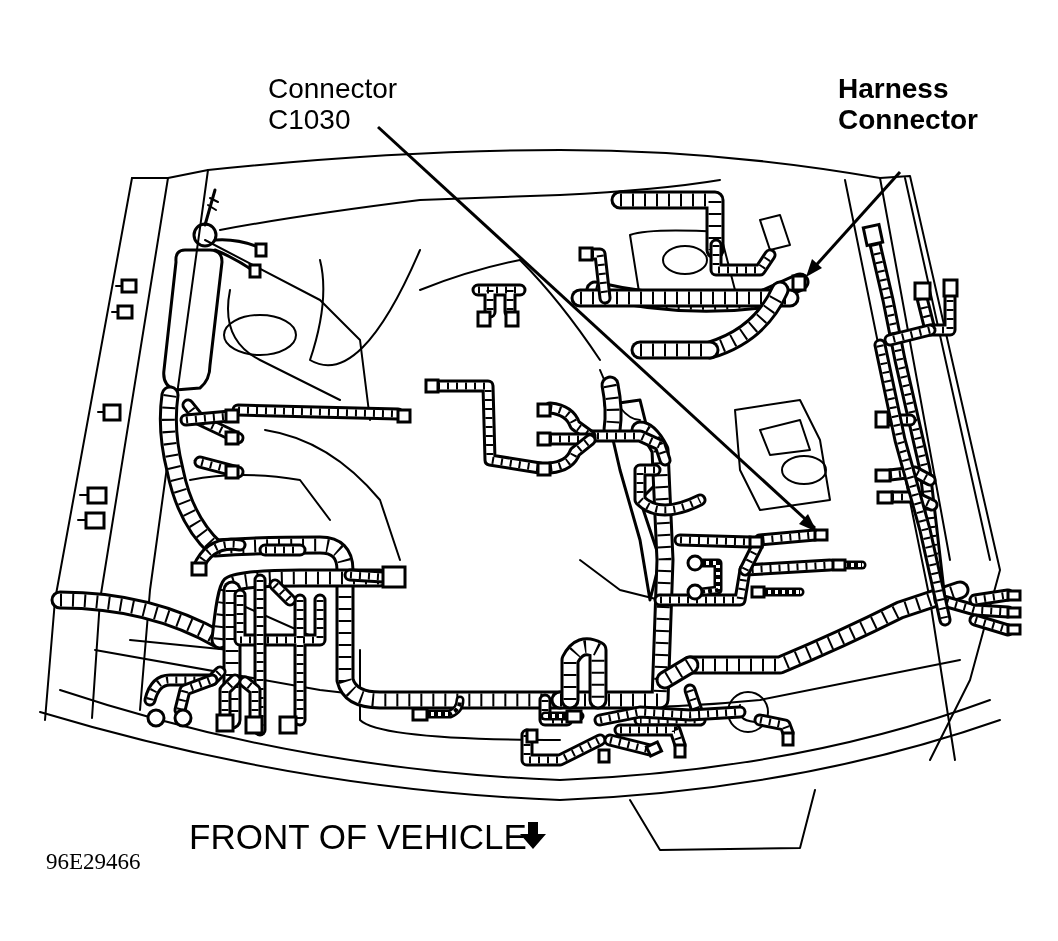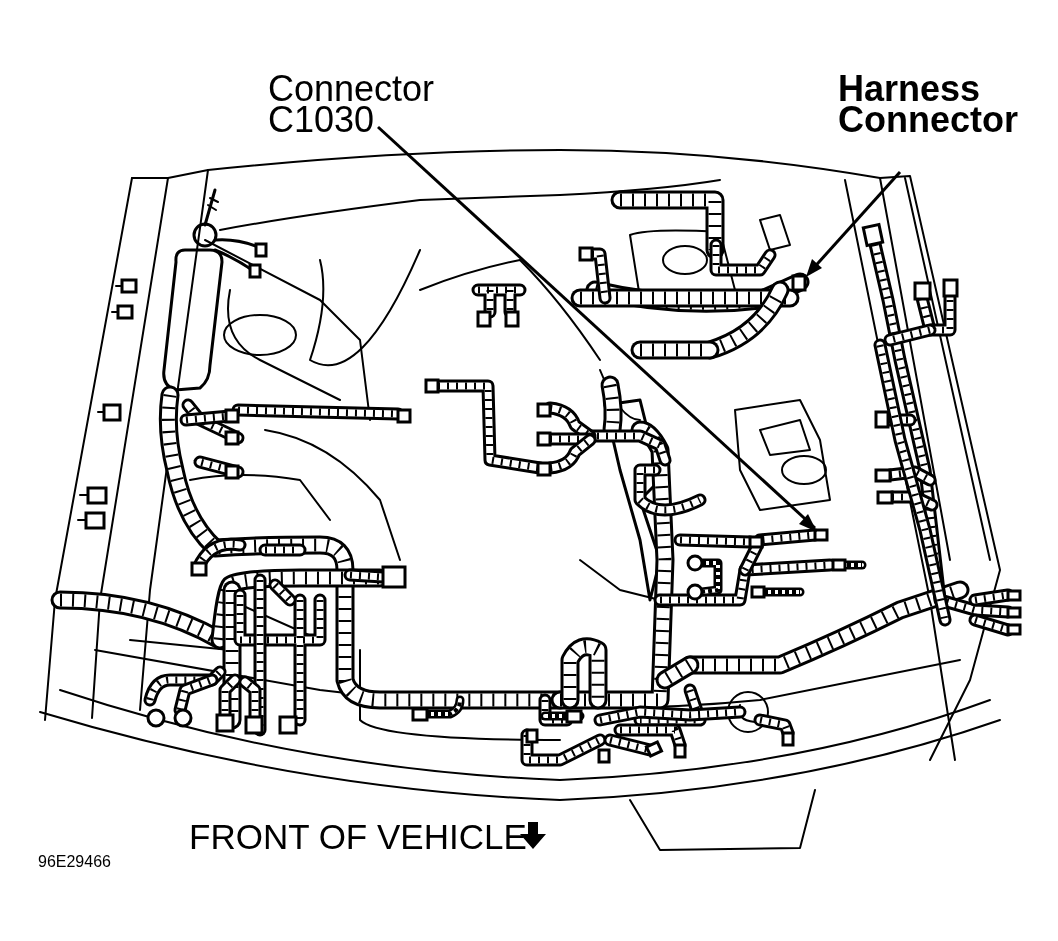--- a/index.html
+++ b/index.html
@@ -1,20 +1,20 @@
 <!DOCTYPE html>
 <html><head>
 <meta charset="utf-8">
 <style>
   html, body { margin: 0; padding: 0; background: #ffffff; }
   body { width: 1058px; height: 941px; position: relative; overflow: hidden;
          font-family: "Liberation Sans", sans-serif; color: #000; }
   svg#diagram { position: absolute; left: 0; top: 0; }
   .lbl { position: absolute; font-family: "Liberation Sans", sans-serif; color: #000;
-         line-height: 31px; font-size: 36px; white-space: nowrap; }
+         line-height: 31px; font-size: 28px; white-space: nowrap; }
   .thin { fill: none; stroke: #000; stroke-width: 2; stroke-linejoin: round; stroke-linecap: round; }
   .med { fill: none; stroke: #000; stroke-width: 3; stroke-linejoin: round; stroke-linecap: round; }
   .harn-outer { fill: none; stroke: #000; stroke-width: 13; stroke-linejoin: round; stroke-linecap: round; }
   .harn-inner { fill: none; stroke: #fff; stroke-width: 7; stroke-linejoin: round; stroke-linecap: round; }
   .harn-seg { fill: none; stroke: #000; stroke-width: 7; stroke-dasharray: 2 7; stroke-linejoin: round; }
   .lharn-outer { fill: none; stroke: #000; stroke-width: 19; stroke-linejoin: round; stroke-linecap: round; }
   .lharn-inner { fill: none; stroke: #fff; stroke-width: 13; stroke-linejoin: round; stroke-linecap: round; }
   .lharn-seg { fill: none; stroke: #000; stroke-width: 13; stroke-dasharray: 2 10; stroke-linejoin: round; }
   .sharn-outer { fill: none; stroke: #000; stroke-width: 9; stroke-linejoin: round; stroke-linecap: round; }
   .sharn-inner { fill: none; stroke: #fff; stroke-width: 4; stroke-linejoin: round; stroke-linecap: round; }
@@ -335,13 +335,13 @@
   <div>C1030</div>
 </div>
 
 <div class="lbl" style="left:838px; top:73px;font-weight:bold;">
   <div>Harness</div>
   <div>Connector</div>
 </div>
 
 <div class="lbl" style="left:189px; top:821px; font-size:35px;">FRONT OF VEHICLE</div>
 
-<div class="lbl" style="left:38px; top:846px; font-size:16px;">96E29466</div>
+<div class="lbl" style="left:46px; top:846px; font-size:23px;font-family:Liberation Serif, serif;">96E29466</div>
 
 </body></html>

